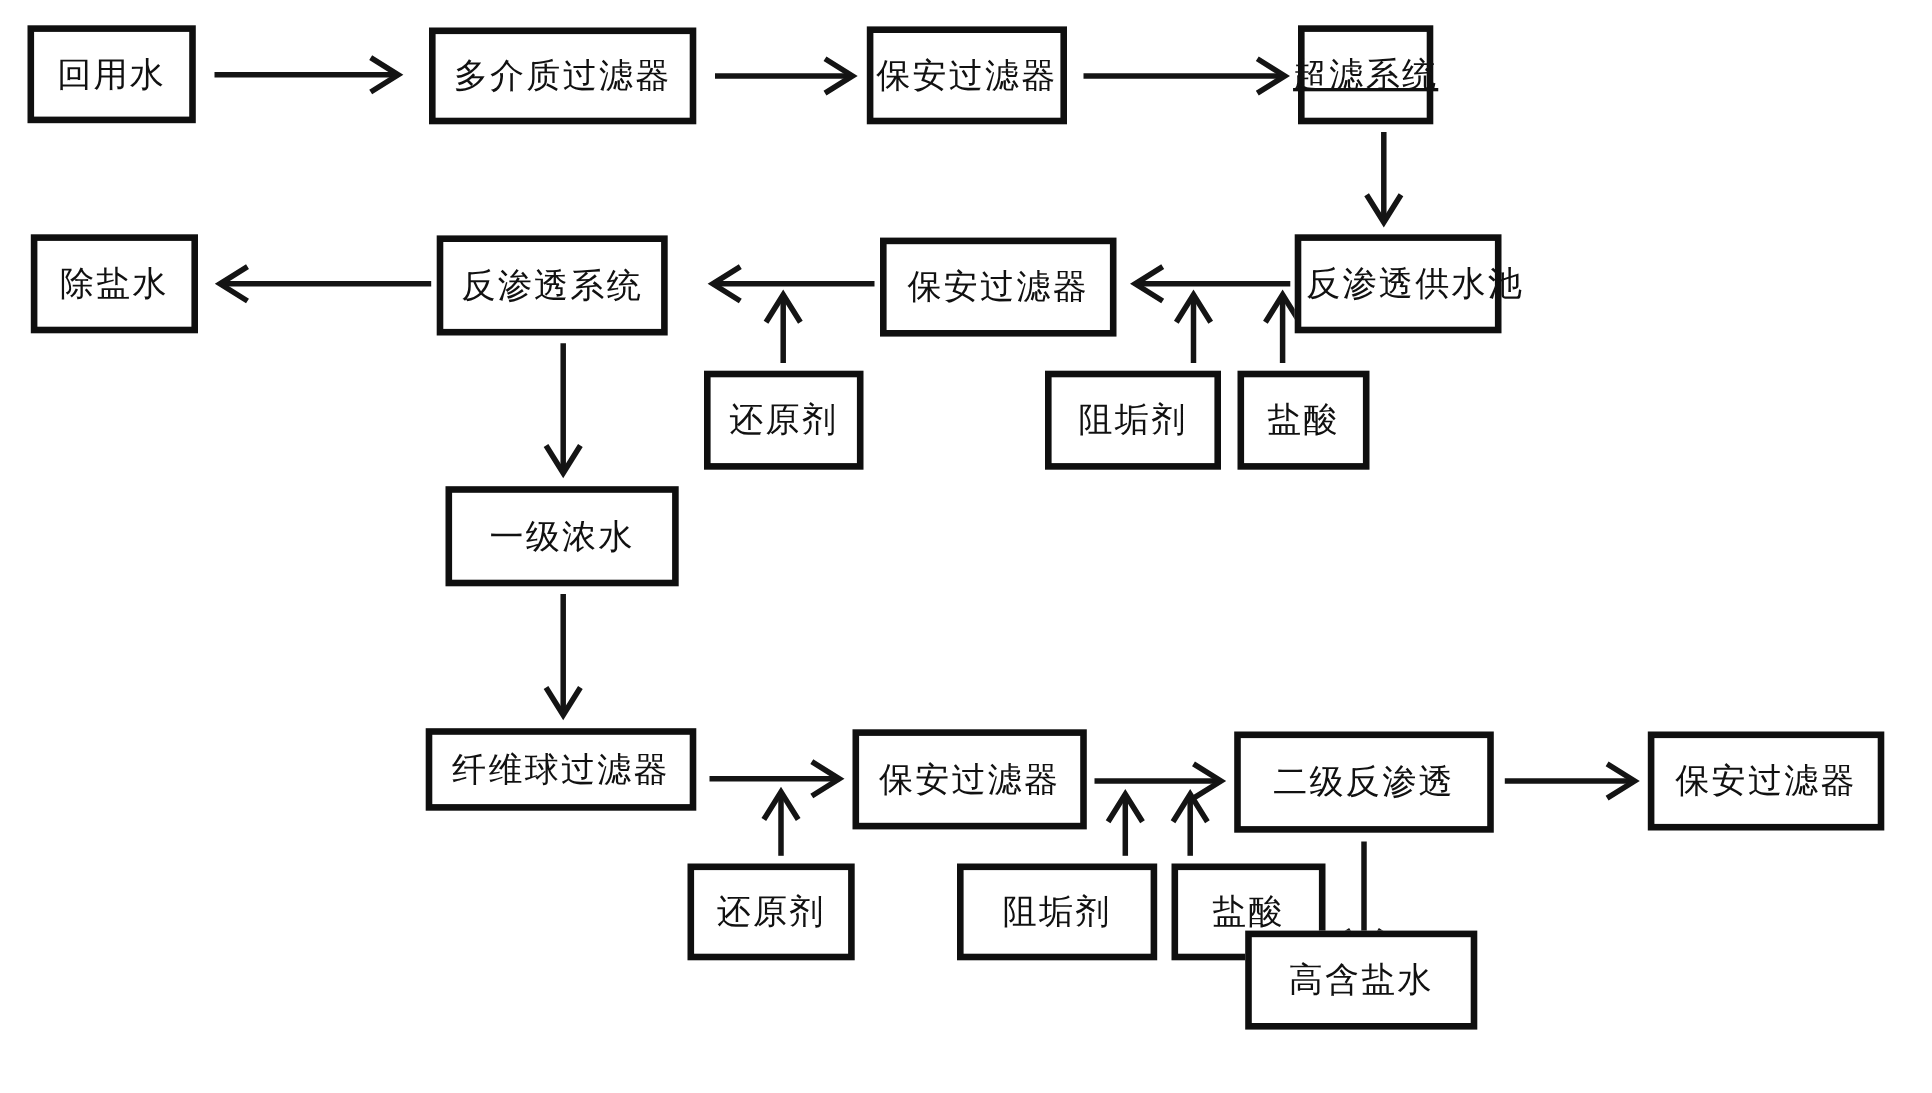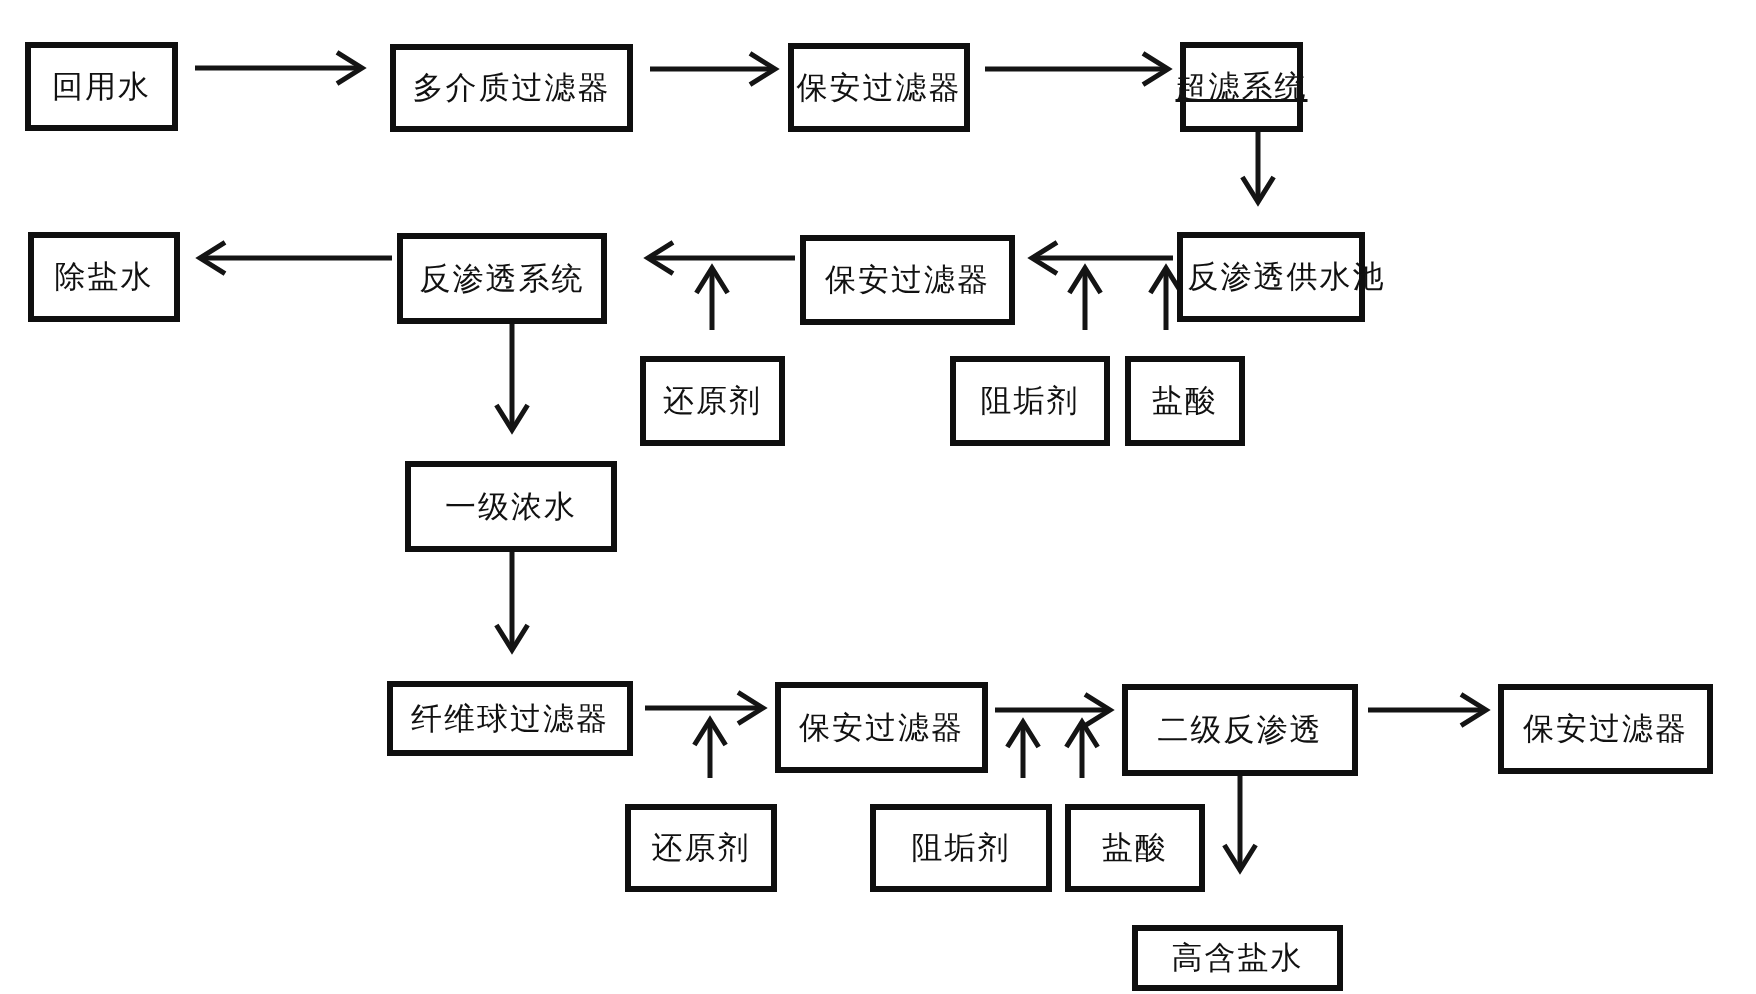--- a/index.html
+++ b/index.html
@@ -27,21 +27,20 @@
     box-sizing: border-box;
     border: 6px solid #0f0f0f;
     background: #ffffff;
     display: flex;
     align-items: center;
     justify-content: center;
     font-size: 31px;
     letter-spacing: 2px;
     color: #111111;
     white-space: nowrap;
-    margin-top: 19px;
   }
 </style>
 </head>
 <body>
 
 <div class="canvas">
 
   <svg class="arrows" width="1756" height="994" viewBox="0 0 1756 994" stroke="#141414" stroke-width="5" fill="none">
     <defs>
       <marker id="ah" viewBox="0 0 12 12" refX="10" refY="6" markerWidth="7.5" markerHeight="7.5" markerUnits="strokeWidth" orient="auto">
@@ -94,15 +93,15 @@
 
   <div class="node" style="left:387px;  top:662px; width:246px; height:75px;">纤维球过滤器</div>
   <div class="node" style="left:775px;  top:663px; width:213px; height:91px;">保安过滤器</div>
   <div class="node" style="left:1122px; top:665px; width:236px; height:92px;font-family:Liberation Mono, monospace;">二级反渗透</div>
   <div class="node" style="left:1498px; top:665px; width:215px; height:90px;">保安过滤器</div>
 
   <div class="node" style="left:625px;  top:785px; width:152px; height:88px;">还原剂</div>
   <div class="node" style="left:870px;  top:785px; width:182px; height:88px;">阻垢剂</div>
   <div class="node" style="left:1065px; top:785px; width:140px; height:88px;">盐酸</div>
 
-  <div class="node" style="left:1132px; top:906px; width:211px; height:66px;">高含盐水</div>
+  <div class="node" style="left:1132px; top:846px; width:211px; height:90px;">高含盐水</div>
 
 </div>
 
 </body></html>

